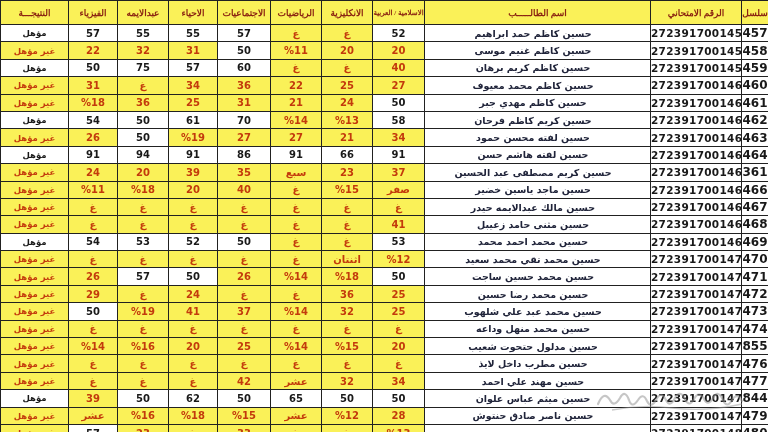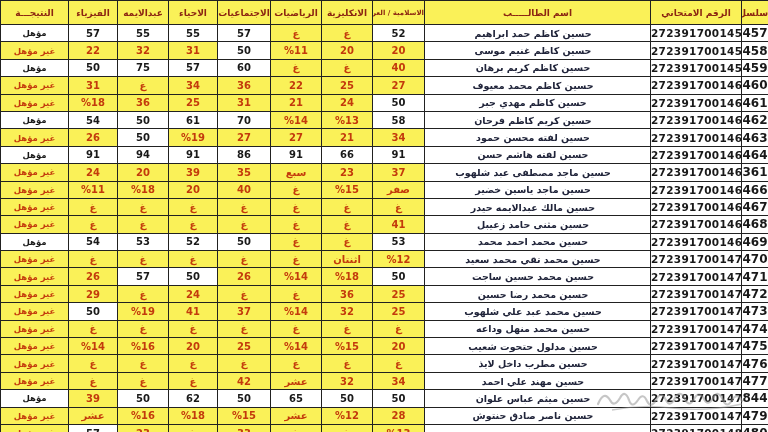--- a/index.html
+++ b/index.html
@@ -4,21 +4,21 @@
 <style>
   html,body{margin:0;padding:0;background:#e8e8e8;}
   .screen{
     position:relative;width:768px;height:432px;overflow:hidden;background:#ffffff;
     font-family:"DejaVu Sans","Liberation Sans",sans-serif;font-weight:bold;
   }
   table{border-collapse:collapse;table-layout:fixed;width:768px;}
   th,td{border:1px solid var(--border,#212121);overflow:hidden;white-space:nowrap;padding:0;}
   thead th{
     height:23px;background:var(--highlight,#FAF158);color:var(--header_text,#8B2512);
-    font-size:9px;font-weight:bold;text-align:center;direction:rtl;
+    font-size:9px;font-weight:bold;text-align:center;direction:rtl;font-family:Liberation Serif, serif;
   }
   thead th.th-sm{font-size:7px;}
   td{
     height:16.4px;text-align:center;vertical-align:middle;
     font-size:10px;font-weight:bold;color:var(--pass_text,#191919);background:#ffffff;
   }
   td.hl{background:var(--highlight,#FAF158);color:var(--fail_text,#C33A0C);}
   td.c-result{font-size:8.5px;direction:rtl;}
   td.c-score{font-size:10px;}
   td.c-name{direction:rtl;text-align:center;padding-right:9px;font-size:9.5px;color:var(--name_text,#20243A);}
@@ -166,21 +166,21 @@
   </tr>
         <tr>
     <td class="c-result hl">غير مؤهل</td>
     <td class="c-score hl">24</td>
     <td class="c-score hl">20</td>
     <td class="c-score hl">39</td>
     <td class="c-score hl">35</td>
     <td class="c-score hl">سبع</td>
     <td class="c-score hl">23</td>
     <td class="c-score hl">37</td>
-    <td class="c-name">حسين ماجد مصطفى عبد شلهوب</td>
+    <td class="c-name">حسين كريم مصطفى عبد الحسين</td>
     <td class="c-num">2723917001465</td>
     <td class="c-serial">361</td>
   </tr>
         <tr>
     <td class="c-result hl">غير مؤهل</td>
     <td class="c-score hl">%11</td>
     <td class="c-score hl">%18</td>
     <td class="c-score hl">20</td>
     <td class="c-score hl">40</td>
     <td class="c-score hl">غ</td>
@@ -298,21 +298,21 @@
     <td class="c-result hl">غير مؤهل</td>
     <td class="c-score hl">%14</td>
     <td class="c-score hl">%16</td>
     <td class="c-score hl">20</td>
     <td class="c-score hl">25</td>
     <td class="c-score hl">%14</td>
     <td class="c-score hl">%15</td>
     <td class="c-score hl">20</td>
     <td class="c-name">حسين مدلول حتحوت شعيب</td>
     <td class="c-num">2723917001475</td>
-    <td class="c-serial">475</td>
+    <td class="c-serial">855</td>
   </tr>
         <tr>
     <td class="c-result hl">غير مؤهل</td>
     <td class="c-score hl">غ</td>
     <td class="c-score hl">غ</td>
     <td class="c-score hl">غ</td>
     <td class="c-score hl">غ</td>
     <td class="c-score hl">غ</td>
     <td class="c-score hl">غ</td>
     <td class="c-score hl">غ</td>

